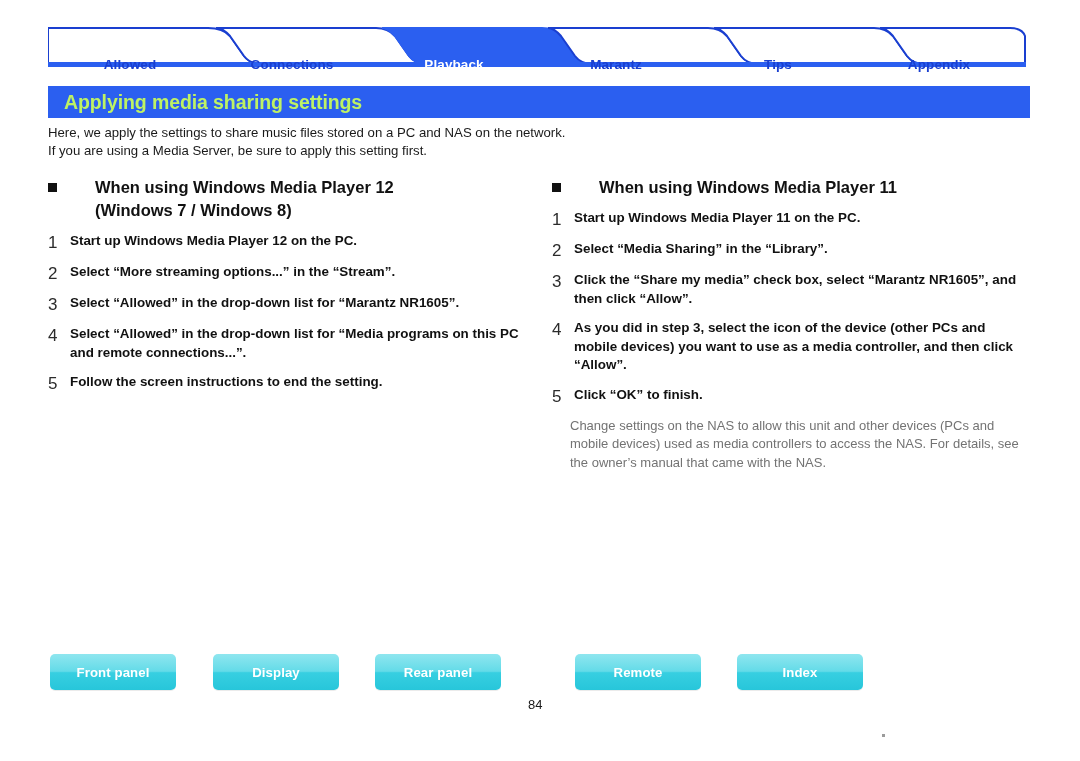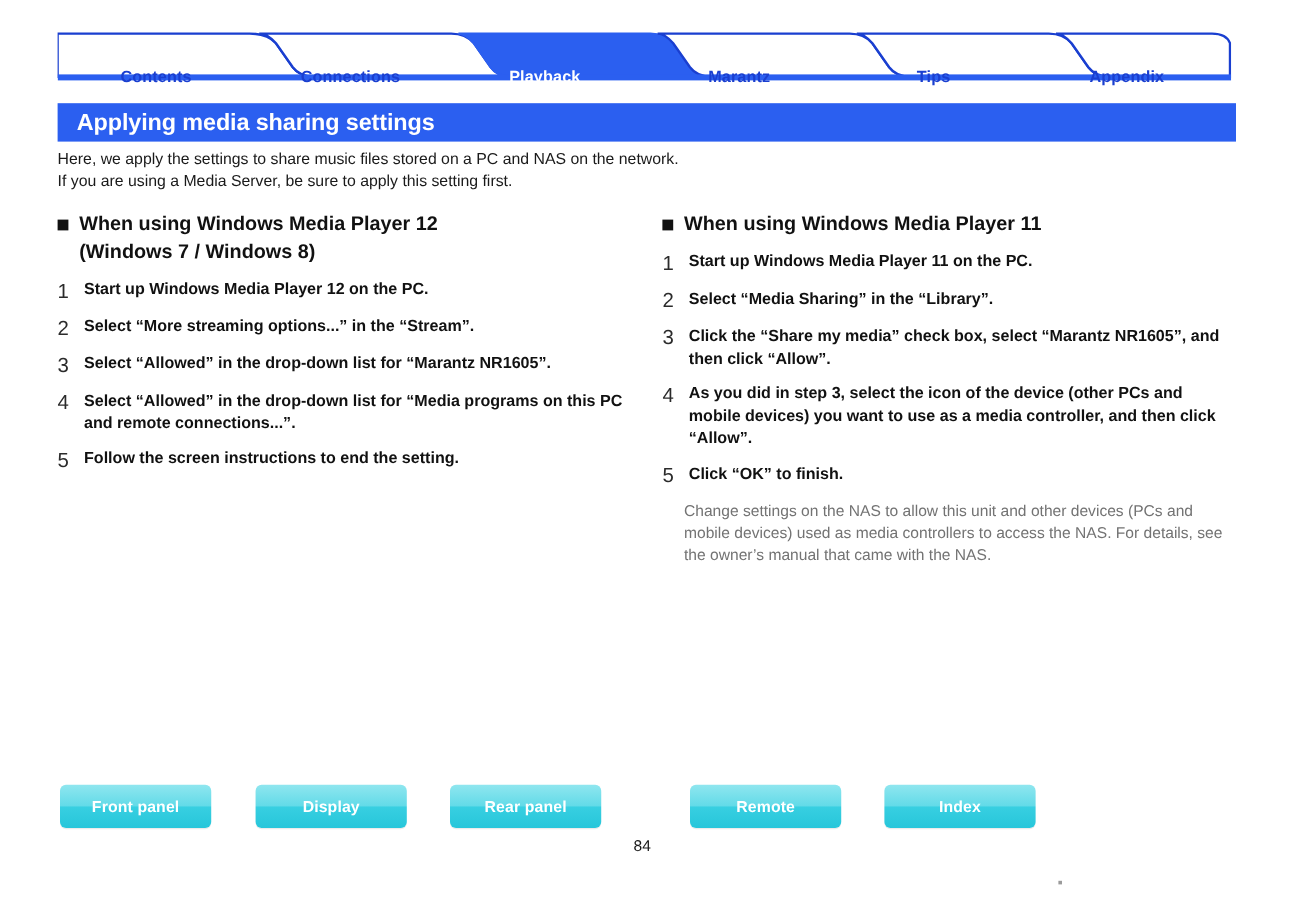--- a/index.html
+++ b/index.html
@@ -47,21 +47,21 @@
     position: absolute;
     left: 48px;
     top: 86px;
     width: 982px;
     height: 32px;
     background: #2b5ff0;
     display: flex;
     align-items: center;
   }
   .title-band .title-text {
-    color: #ffffff;
+    color: #bef264;
     font-size: 19.5px;
     font-weight: bold;
     padding-left: 16px;
     letter-spacing: -0.1px;
   }
 
   
   .intro {
     position: absolute;
     left: 48px;
@@ -90,20 +90,21 @@
   }
 
   .sec-head {
     display: flex;
     align-items: flex-start;
     font-size: 16.5px;
     font-weight: bold;
     color: #111111;
     line-height: 23px;
     margin-bottom: 6px;
+    gap: 29px;
   }
   .sec-head .bullet {
     width: 9px;
     height: 9px;
     background: #111111;
     flex: 0 0 auto;
     margin-top: 7px;
     margin-right: 9px;
   }
   .sec-head .sec-head-text {
@@ -190,21 +191,21 @@
     <path d="M0,2 L160,2 Q175,2 182,10 L196,30 Q202,38 214,38 L0,38 Z" fill="#ffffff" stroke="#1a3fd0" stroke-width="2"></path>
     <path d="M168,2 L328,2 Q340,2 347,10 L361,30 Q367,38 379,38 L214,38 Q202,38 196,30 L182,10 Q175,2 168,2 Z" fill="#ffffff" stroke="#1a3fd0" stroke-width="2"></path>
 
     <path d="M334,2 L494,2 Q506,2 513,10 L527,30 Q533,38 545,38 L379,38 Q367,38 361,30 L347,10 Q340,2 334,2 Z" fill="#2b5ff0" stroke="#2b5ff0" stroke-width="2"></path>
     <path d="M500,2 L660,2 Q672,2 679,10 L693,30 Q699,38 711,38 L545,38 Q533,38 527,30 L513,10 Q506,2 500,2 Z" fill="#ffffff" stroke="#1a3fd0" stroke-width="2"></path>
     <path d="M666,2 L826,2 Q838,2 845,10 L859,30 Q865,38 877,38 L711,38 Q699,38 693,30 L679,10 Q672,2 666,2 Z" fill="#ffffff" stroke="#1a3fd0" stroke-width="2"></path>
     <path d="M832,2 L962,2 Q974,2 977,10 L977,38 L877,38 Q865,38 859,30 L845,10 Q838,2 832,2 Z" fill="#ffffff" stroke="#1a3fd0" stroke-width="2"></path>
 
     <rect x="0" y="36" width="978" height="5" fill="#2b5ff0"></rect>
   </svg>
-  <div class="tab-label" style="left:82px;">Contents</div>
+  <div class="tab-label" style="left:82px;">Allowed</div>
   <div class="tab-label" style="left:244px;">Connections</div>
   <div class="tab-label active" style="left:406px;">Playback</div>
   <div class="tab-label" style="left:568px;">Marantz</div>
   <div class="tab-label" style="left:730px;">Tips</div>
   <div class="tab-label" style="left:891px;">Appendix</div>
 </div>
 
 <div class="title-band">
   <div class="title-text">Applying media sharing settings</div>
 </div>

